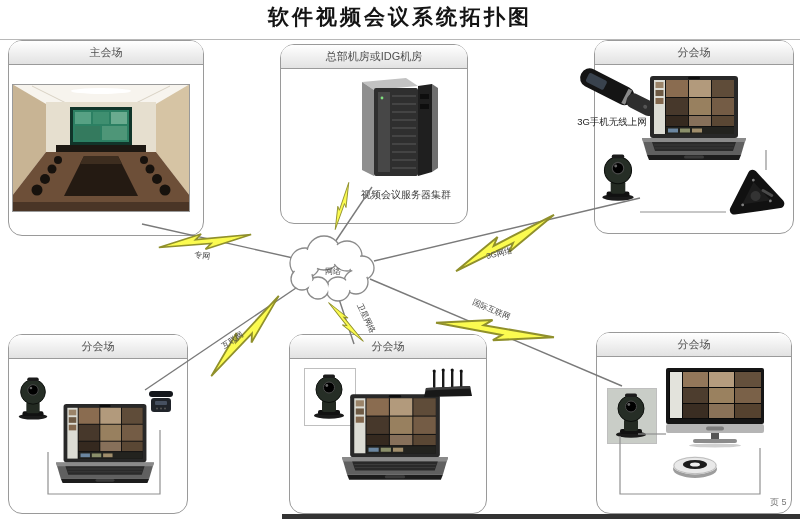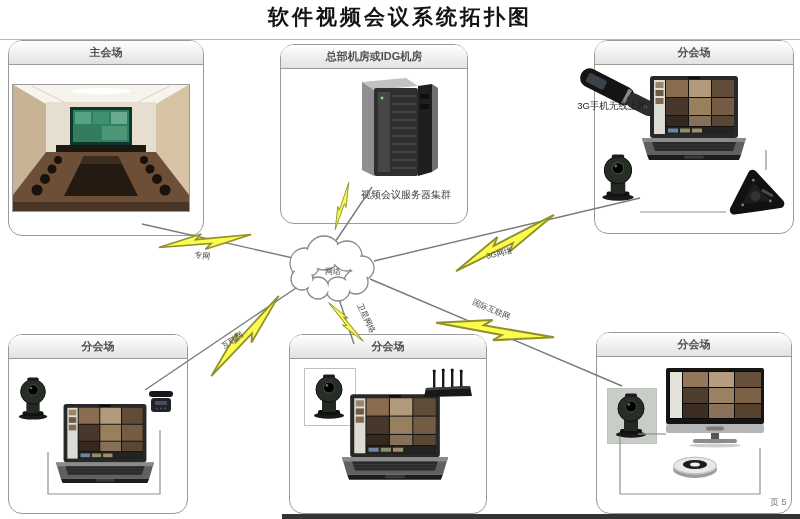--- a/index.html
+++ b/index.html
@@ -2,21 +2,21 @@
 <html><head>
 <meta charset="utf-8">
 <style>
   html,body{margin:0;padding:0;background:#fff}
   .stage{position:relative;width:800px;height:519px;background:#fff;overflow:hidden;
          font-family:"Liberation Sans",sans-serif;}
   .title{position:absolute;top:3px;left:0;right:0;text-align:center;font-size:21px;
          font-weight:bold;letter-spacing:3px;color:#141414;z-index:4}
   .hline{position:absolute;left:0;top:39px;width:800px;height:1px;background:#b8b8b8;z-index:0}
   .vbox{position:absolute;background:#fff;border:1.5px solid #9a9a9a;border-radius:14px;z-index:1}
-  .vbox .hd{height:23px;line-height:23px;text-align:center;font-weight:bold;font-size:11px;
+  .vbox .hd{height:23px;line-height:23px;text-align:center;font-weight:normal;font-size:11px;
             color:#4f4f4f;background:linear-gradient(#ffffff,#e2e2e2);
             border-bottom:1.5px solid #9a9a9a;border-radius:12px 12px 0 0}
   .dev{position:absolute;z-index:2}
   .frame{position:absolute;z-index:2;background:#fff;border:1px solid #bfbfbf}
   .cap{position:absolute;z-index:2;font-size:10px;color:#3c3c3c;text-align:center}
   .note{position:absolute;z-index:2;font-size:9.5px;color:#1f1f1f;text-align:center;line-height:1.25}
   #overlay{position:absolute;left:0;top:0;z-index:3;pointer-events:none}
   #overlay .netline{stroke:#7a7a7a;stroke-width:1.4}
   #overlay .conn{stroke:#909090;stroke-width:1.2;fill:none}
   #overlay .bolt{fill:#fbfb50;stroke:#90902c;stroke-width:2;stroke-linejoin:miter}
@@ -231,21 +231,21 @@
     </svg>
 
   <svg class="dev" style="left:348px;top:74px" width="96" height="108">
       <use href="#serverrack"></use>
     </svg>
   <div class="cap" style="left:350px;top:188px;width:112px">视频会议服务器集群</div>
 
   <svg class="dev" style="left:572px;top:64px" width="92" height="60">
       <use href="#modem3g"></use>
     </svg>
-  <div class="note" style="left:572px;top:100px;width:80px">3G手机无线上网</div>
+  <div class="note" style="left:572px;top:116px;width:80px">3G手机无线上网</div>
   <svg class="dev" style="left:642px;top:76px" width="104" height="86">
       <use href="#laptop"></use>
     </svg>
   <svg class="dev" style="left:597px;top:153px" width="42" height="48">
       <use href="#ptzcam"></use>
     </svg>
   <svg class="dev" style="left:724px;top:166px" width="62" height="52">
       <use href="#spktri"></use>
     </svg>
 

